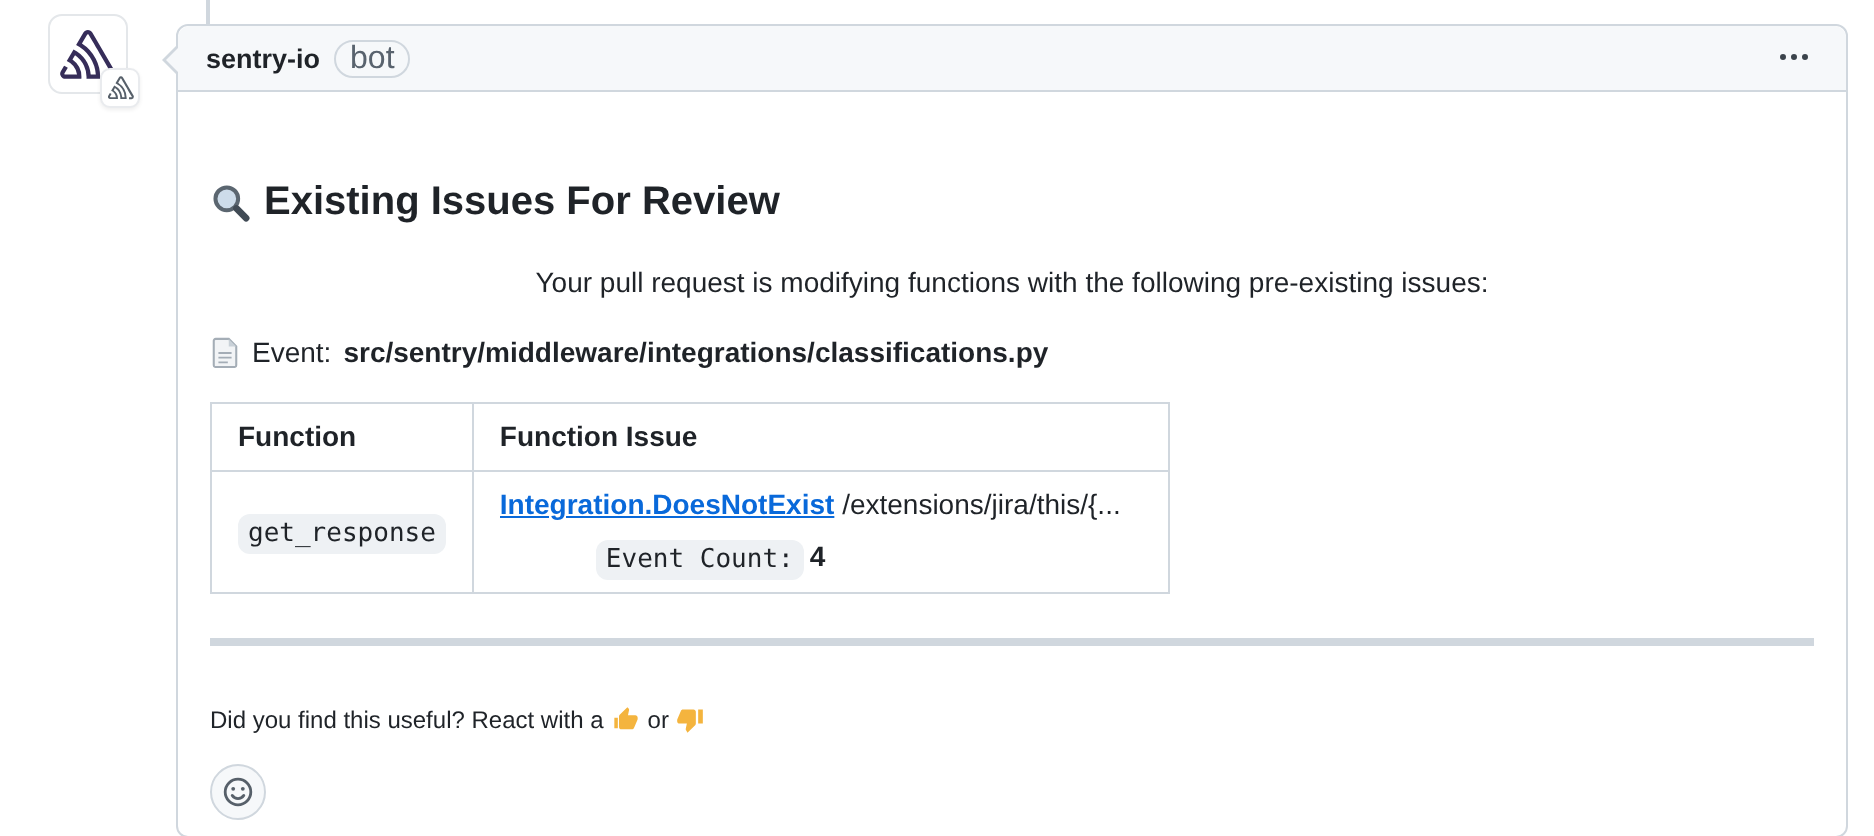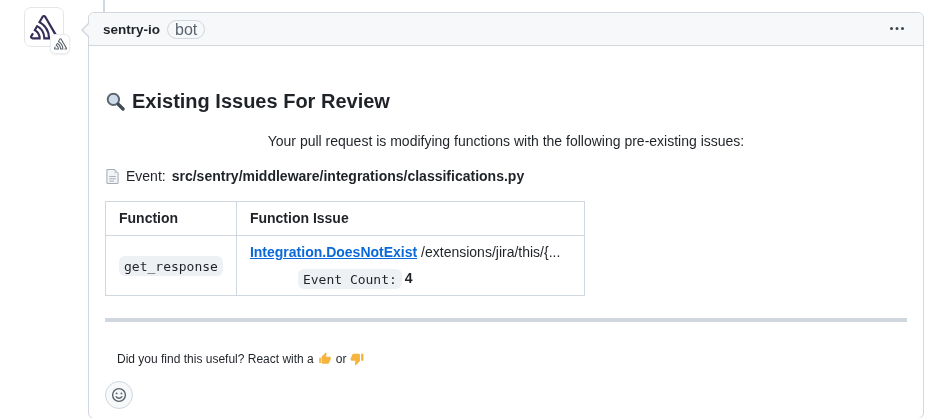--- a/index.html
+++ b/index.html
@@ -155,21 +155,21 @@
   .count-line { margin-top: 5px; line-height: 21px; margin-left: 48px; }
   .count-line b { font-weight: 700; margin-left: 3px; }
 
   hr.divider {
     border: 0;
     height: 4px;
     background: #d0d7de;
     margin: 22px 0 0;
   }
   .feedback-prompt {
-    margin: 30px 12px 0;
+    margin: 30px 0 0;
     font-size: 12px;
     display: flex; align-items: center; gap: 4px;
     color: var(--text, #1f2328);
   }
   .reaction-btn {
     margin-top: 15px;
     width: 28px; height: 28px;
     border-radius: 50%;
     border: 1px solid var(--border, #d0d7de);
     background: #f6f8fa;

